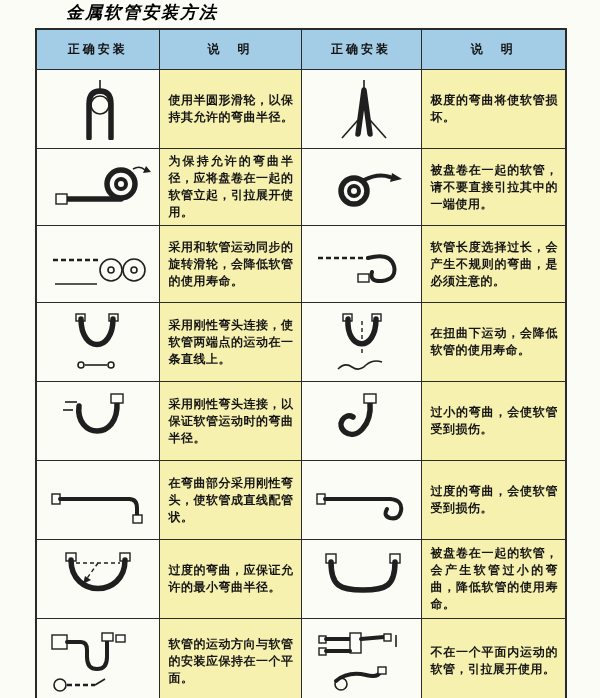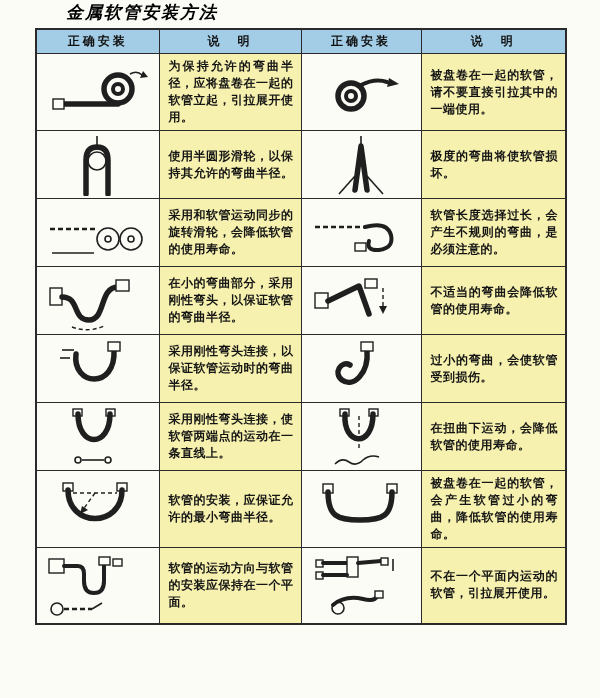--- a/index.html
+++ b/index.html
@@ -17,21 +17,21 @@
   }
   table.install-table{
     position:absolute;left:35px;top:28px;
     width:530px;table-layout:fixed;
     border-collapse:collapse;
     border:2px solid var(--border,#2a2a2a);
     background:var(--cell-bg,#fcfcf6);
   }
   .install-table th,.install-table td{
     border:1px solid var(--border,#2a2a2a);
-    padding:0;vertical-align:middle;
+    padding:8px;vertical-align:middle;
   }
   .install-table th{
     background:var(--header-bg,#a5cee6);
     height:23px;font-size:12px;font-weight:bold;
     letter-spacing:3px;text-align:center;color:#111;
   }
   td.img-cell{background:var(--cell-bg,#fcfcf6);text-align:center;}
   td.desc-cell{
     background:var(--desc-bg,#f6f1ae);
     font-size:12px;font-weight:bold;line-height:17px;
@@ -67,20 +67,40 @@
       <th>正确安装</th>
       <th>说　明</th>
       <th>正确安装</th>
       <th>说　明</th>
     </tr>
   </thead>
   <tbody>
 
     <tr class="r">
       <td class="img-cell">
+        <svg class="illu" width="112" height="62" viewBox="0 0 112 62">
+          <line class="thin" x1="55" y1="2" x2="55" y2="16"></line>
+          <path class="hose" d="M44 60 V26 Q44 13 55 13 Q66 13 66 26 V60"></path>
+          <circle class="thin" cx="55" cy="27" r="9"></circle>
+        </svg>
+      </td>
+      <td class="desc-cell">使用半圆形滑轮，以保持其允许的弯曲半径。</td>
+      <td class="img-cell">
+        <svg class="illu" width="108" height="62" viewBox="0 0 108 62">
+          <line class="thin" x1="54" y1="2" x2="54" y2="12"></line>
+          <path class="hose" d="M48 56 L54 12 L60 56"></path>
+          <line class="thin" x1="48" y1="42" x2="32" y2="60"></line>
+          <line class="thin" x1="60" y1="42" x2="76" y2="60"></line>
+        </svg>
+      </td>
+      <td class="desc-cell">极度的弯曲将使软管损坏。</td>
+    </tr>
+
+    <tr class="r">
+      <td class="img-cell">
         <svg class="illu" width="112" height="60" viewBox="0 0 112 60">
           <circle class="hose" cx="76" cy="27" r="14"></circle>
           <circle class="hose2" cx="76" cy="27" r="5"></circle>
           <path class="hose" d="M76 42 L22 42"></path>
           <rect class="fit" x="11" y="37" width="11" height="10"></rect>
           <path class="thin" d="M88 12 q7 -4 12 1"></path>
           <polygon class="arrow" points="101,9 106,15 98,16"></polygon>
         </svg>
       </td>
       <td class="desc-cell">为保持允许的弯曲半径，应将盘卷在一起的软管立起，引拉展开使用。</td>
@@ -90,100 +110,40 @@
           <circle class="hose2" cx="44" cy="34" r="5"></circle>
           <path class="hose2" d="M54 23 Q 68 16 80 20"></path>
           <polygon class="arrow" points="82,16 92,22 80,25"></polygon>
         </svg>
       </td>
       <td class="desc-cell">被盘卷在一起的软管，请不要直接引拉其中的一端使用。</td>
     </tr>
 
     <tr class="r">
       <td class="img-cell">
-        <svg class="illu" width="112" height="62" viewBox="0 0 112 62">
-          <line class="thin" x1="55" y1="2" x2="55" y2="16"></line>
-          <path class="hose" d="M44 60 V26 Q44 13 55 13 Q66 13 66 26 V60"></path>
-          <circle class="thin" cx="55" cy="27" r="9"></circle>
-        </svg>
-      </td>
-      <td class="desc-cell">使用半圆形滑轮，以保持其允许的弯曲半径。</td>
-      <td class="img-cell">
-        <svg class="illu" width="108" height="62" viewBox="0 0 108 62">
-          <line class="thin" x1="54" y1="2" x2="54" y2="12"></line>
-          <path class="hose" d="M48 56 L54 12 L60 56"></path>
-          <line class="thin" x1="48" y1="42" x2="32" y2="60"></line>
-          <line class="thin" x1="60" y1="42" x2="76" y2="60"></line>
-        </svg>
-      </td>
-      <td class="desc-cell">极度的弯曲将使软管损坏。</td>
-    </tr>
-
-    <tr class="r">
-      <td class="img-cell">
         <svg class="illu" width="112" height="60" viewBox="0 0 112 60">
           <path class="dashh" d="M8 26 H 56"></path>
           <circle class="thin" cx="66" cy="36" r="11"></circle>
           <circle class="thin" cx="66" cy="36" r="3"></circle>
           <circle class="thin" cx="89" cy="36" r="11"></circle>
           <circle class="thin" cx="89" cy="36" r="3"></circle>
           <path class="thin" d="M10 50 H 52"></path>
         </svg>
       </td>
       <td class="desc-cell">采用和软管运动同步的旋转滑轮，会降低软管的使用寿命。</td>
       <td class="img-cell">
         <svg class="illu" width="108" height="60" viewBox="0 0 108 60">
           <path class="dashh" d="M8 24 H 58"></path>
           <path class="hose2" d="M58 24 Q 80 18 84 32 Q 87 45 72 47 Q 59 48 62 38"></path>
           <rect class="fit" x="48" y="40" width="11" height="8"></rect>
         </svg>
       </td>
       <td class="desc-cell">软管长度选择过长，会产生不规则的弯曲，是必须注意的。</td>
     </tr>
 
-    <tr class="r">
-      <td class="img-cell">
-        <svg class="illu" width="112" height="62" viewBox="0 0 112 62">
-          <rect class="fit" x="8" y="18" width="12" height="17"></rect>
-          <path class="hose" d="M20 27 C 38 27 30 50 47 50 C 64 50 57 17 76 17"></path>
-          <rect class="fit" x="74" y="10" width="13" height="11"></rect>
-          <path class="dash" d="M30 57 Q 46 63 62 56"></path>
-        </svg>
-      </td>
-      <td class="desc-cell">在小的弯曲部分，采用刚性弯头，以保证软管的弯曲半径。</td>
-      <td class="img-cell">
-        <svg class="illu" width="108" height="62" viewBox="0 0 108 62">
-          <rect class="fit" x="8" y="23" width="13" height="15"></rect>
-          <path class="hose" d="M21 31 L 52 16 L 62 44"></path>
-          <rect class="fit" x="58" y="9" width="12" height="9"></rect>
-          <path class="dash" d="M76 18 V 38"></path>
-          <polygon class="arrow" points="76,44 72,36 80,36"></polygon>
-        </svg>
-      </td>
-      <td class="desc-cell">不适当的弯曲会降低软管的使用寿命。</td>
-    </tr>
-
-    <tr class="r">
-      <td class="img-cell">
-        <svg class="illu" width="112" height="62" viewBox="0 0 112 62">
-          <path class="hose" d="M34 16 C 30 48 74 52 72 12"></path>
-          <rect class="fit" x="66" y="4" width="12" height="9"></rect>
-          <path class="thin" d="M20 12 h 12"></path>
-          <path class="thin" d="M18 20 h 10"></path>
-        </svg>
-      </td>
-      <td class="desc-cell">采用刚性弯头连接，以保证软管运动时的弯曲半径。</td>
-      <td class="img-cell">
-        <svg class="illu" width="108" height="62" viewBox="0 0 108 62">
-          <path class="hose" d="M60 12 C 62 36 46 50 35 42 C 26 35 34 22 43 27"></path>
-          <rect class="fit" x="54" y="4" width="12" height="9"></rect>
-        </svg>
-      </td>
-      <td class="desc-cell">过小的弯曲，会使软管受到损伤。</td>
-    </tr>
 
     <tr class="r">
       <td class="img-cell">
         <svg class="illu" width="112" height="62" viewBox="0 0 112 62">
           <rect class="fit" x="31" y="3" width="9" height="7"></rect>
           <rect class="fit" x="64" y="3" width="9" height="7"></rect>
           <path class="hose" d="M36 8 C 36 42 68 42 68 8"></path>
           <circle class="thin" cx="36" cy="54" r="3"></circle>
           <circle class="thin" cx="66" cy="54" r="3"></circle>
           <line class="thin" x1="40" y1="54" x2="62" y2="54"></line>
@@ -195,33 +155,71 @@
           <rect class="fit" x="33" y="3" width="9" height="7"></rect>
           <rect class="fit" x="62" y="3" width="9" height="7"></rect>
           <path class="hose" d="M38 8 C 36 40 66 42 66 8"></path>
           <path class="dash" d="M52 10 V 42"></path>
           <path class="thin" d="M28 58 q 7 -7 14 -2 q 7 5 14 -2 q 7 -6 16 -3"></path>
         </svg>
       </td>
       <td class="desc-cell">在扭曲下运动，会降低软管的使用寿命。</td>
     </tr>
 
+    <tr class="r">
+      <td class="img-cell">
+        <svg class="illu" width="112" height="62" viewBox="0 0 112 62">
+          <path class="hose" d="M34 16 C 30 48 74 52 72 12"></path>
+          <rect class="fit" x="66" y="4" width="12" height="9"></rect>
+          <path class="thin" d="M20 12 h 12"></path>
+          <path class="thin" d="M18 20 h 10"></path>
+        </svg>
+      </td>
+      <td class="desc-cell">采用刚性弯头连接，以保证软管运动时的弯曲半径。</td>
+      <td class="img-cell">
+        <svg class="illu" width="108" height="62" viewBox="0 0 108 62">
+          <path class="hose" d="M60 12 C 62 36 46 50 35 42 C 26 35 34 22 43 27"></path>
+          <rect class="fit" x="54" y="4" width="12" height="9"></rect>
+        </svg>
+      </td>
+      <td class="desc-cell">过小的弯曲，会使软管受到损伤。</td>
+    </tr>
+
+    <tr class="r">
+      <td class="img-cell">
+        <svg class="illu" width="112" height="62" viewBox="0 0 112 62">
+          <rect class="fit" x="7" y="25" width="8" height="10"></rect>
+          <line class="hose2" x1="15" y1="30" x2="84" y2="30"></line>
+          <path class="hose2" d="M84 30 Q 92 30 92 39 L 92 48"></path>
+          <rect class="fit" x="88" y="46" width="9" height="8"></rect>
+        </svg>
+      </td>
+      <td class="desc-cell">在弯曲部分采用刚性弯头，使软管成直线配管状。</td>
+      <td class="img-cell">
+        <svg class="illu" width="108" height="62" viewBox="0 0 108 62">
+          <rect class="fit" x="7" y="25" width="8" height="10"></rect>
+          <line class="hose2" x1="15" y1="30" x2="80" y2="30"></line>
+          <path class="hose2" d="M80 30 Q 93 31 91 42 Q 89 51 80 49 Q 73 47 77 40"></path>
+        </svg>
+      </td>
+      <td class="desc-cell">过度的弯曲，会使软管受到损伤。</td>
+    </tr>
 
     <tr class="r">
       <td class="img-cell">
         <svg class="illu" width="112" height="62" viewBox="0 0 112 62">
           <rect class="fit" x="21" y="5" width="10" height="8"></rect>
           <rect class="fit" x="75" y="5" width="10" height="8"></rect>
           <path class="hose" d="M26 12 C 26 50 80 50 80 12"></path>
           <line class="dash" x1="31" y1="15" x2="75" y2="15"></line>
           <line class="dash" x1="53" y1="15" x2="40" y2="33"></line>
           <polygon class="arrow" points="38,36 40,28 46,32"></polygon>
         </svg>
       </td>
-      <td class="desc-cell">软管的安装，应保证允许的最小弯曲半径。</td>
+      <td class="desc-cell">过度的弯曲，应保证允许的最小弯曲半径。</td>
       <td class="img-cell">
         <svg class="illu" width="108" height="62" viewBox="0 0 108 62">
           <rect class="fit" x="16" y="6" width="10" height="9"></rect>
           <rect class="fit" x="80" y="6" width="10" height="9"></rect>
           <path class="hose" d="M21 14 C 21 38 30 42 53 42 C 76 42 85 38 85 14"></path>
         </svg>
       </td>
       <td class="desc-cell">被盘卷在一起的软管，会产生软管过小的弯曲，降低软管的使用寿命。</td>
     </tr>
 

